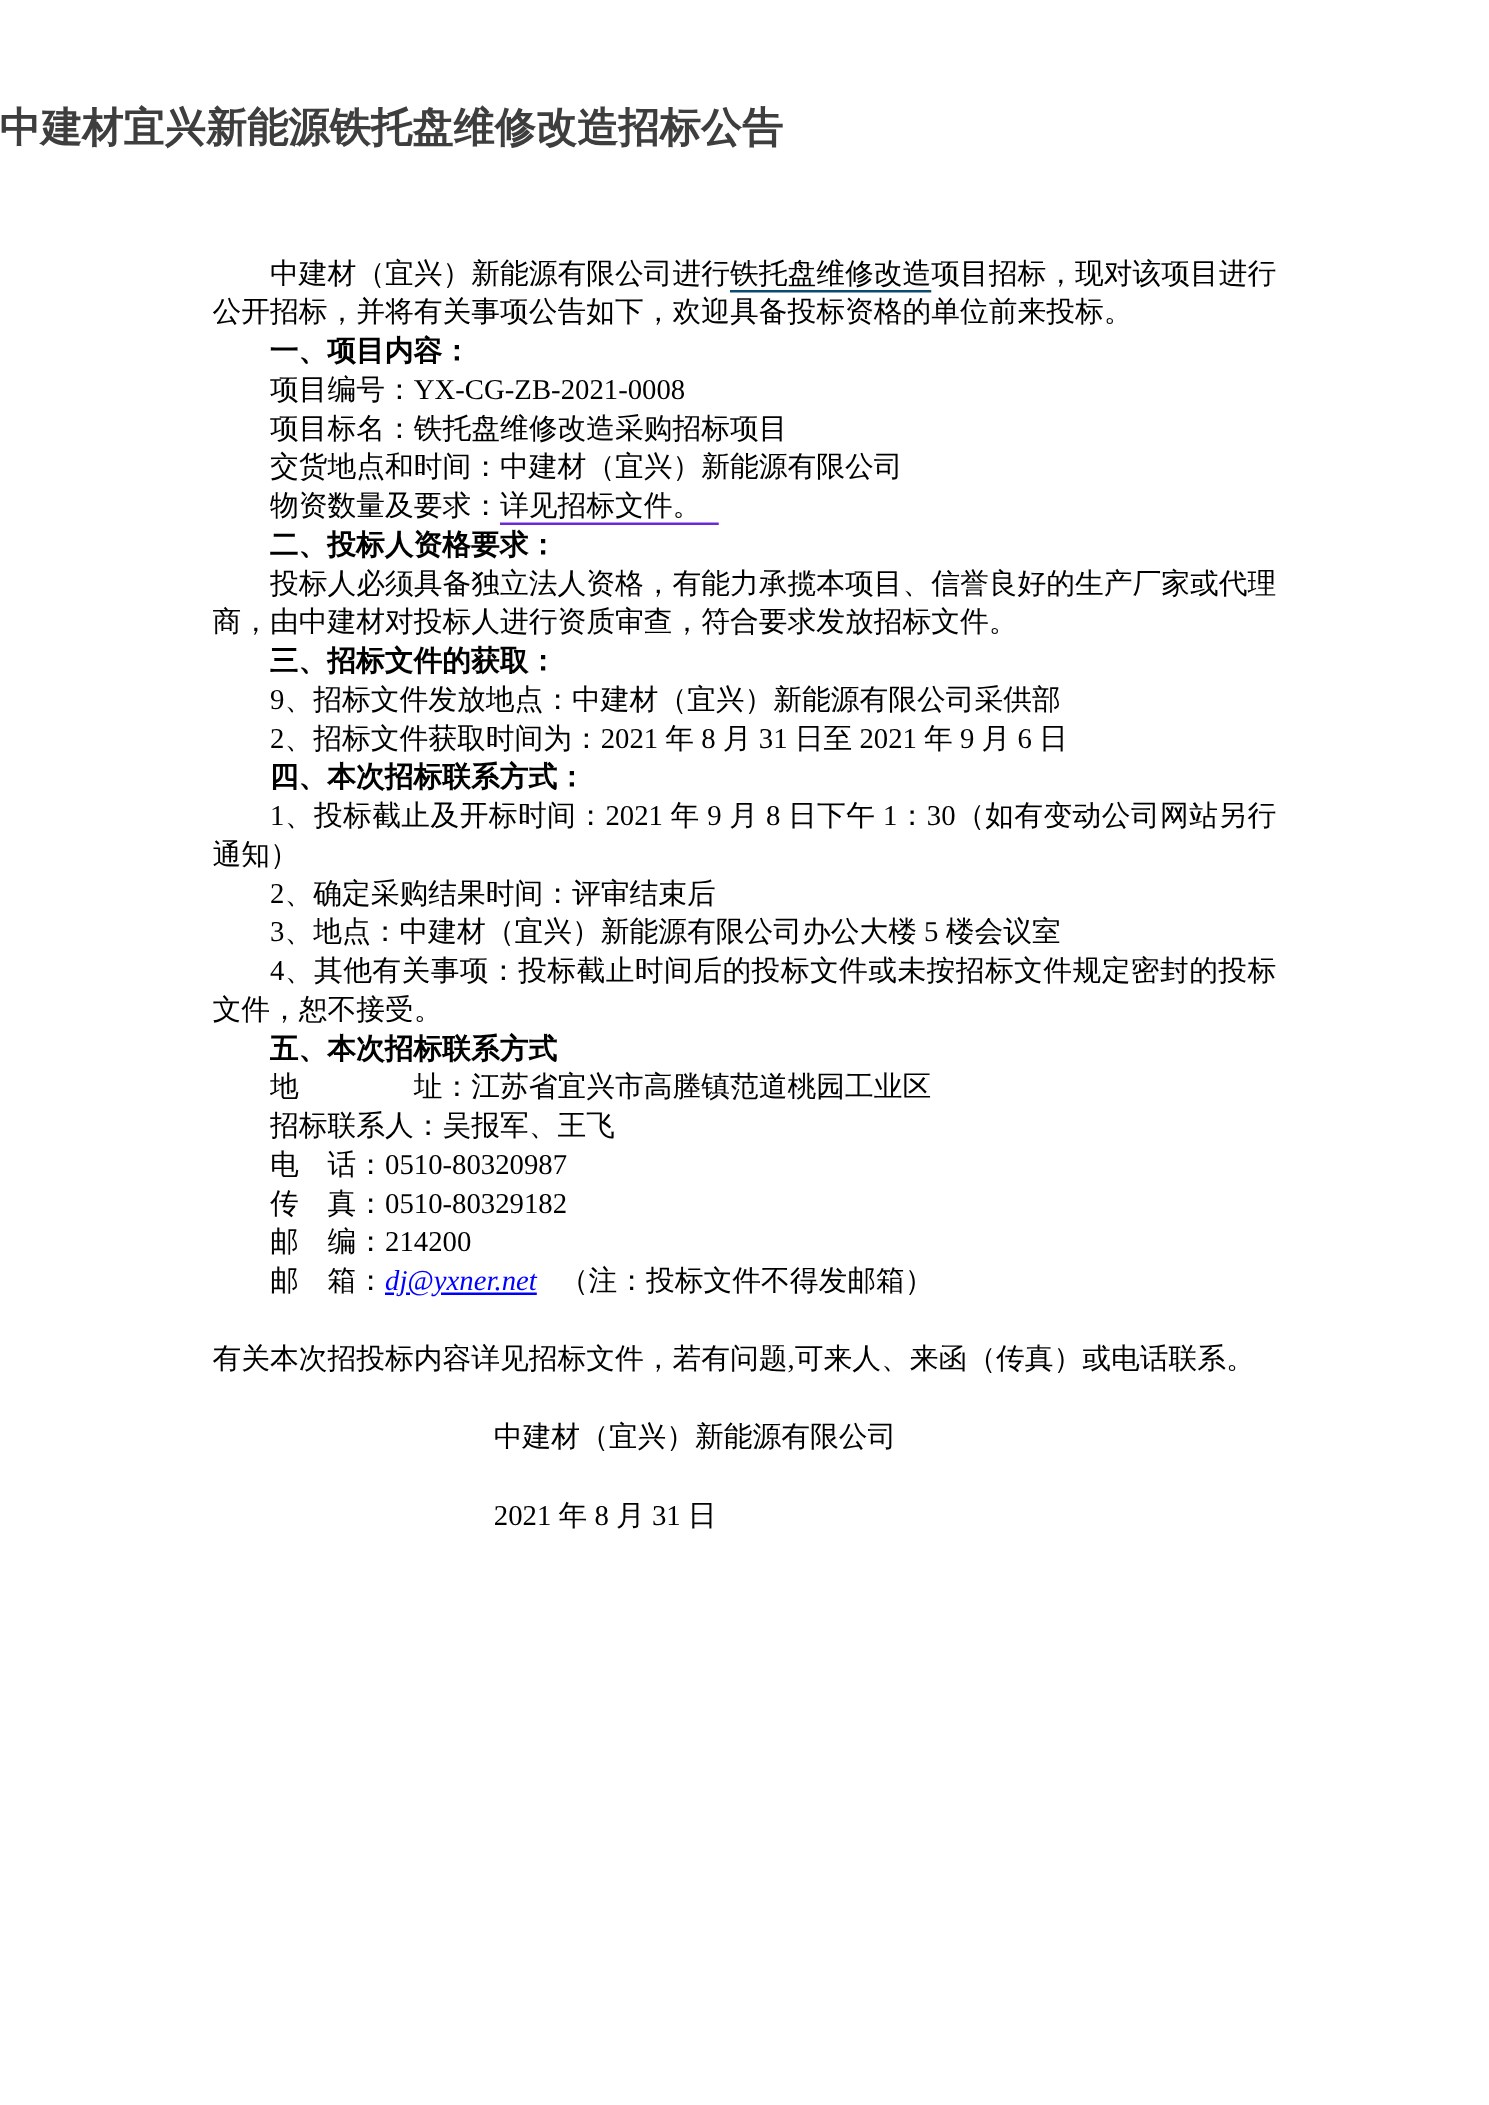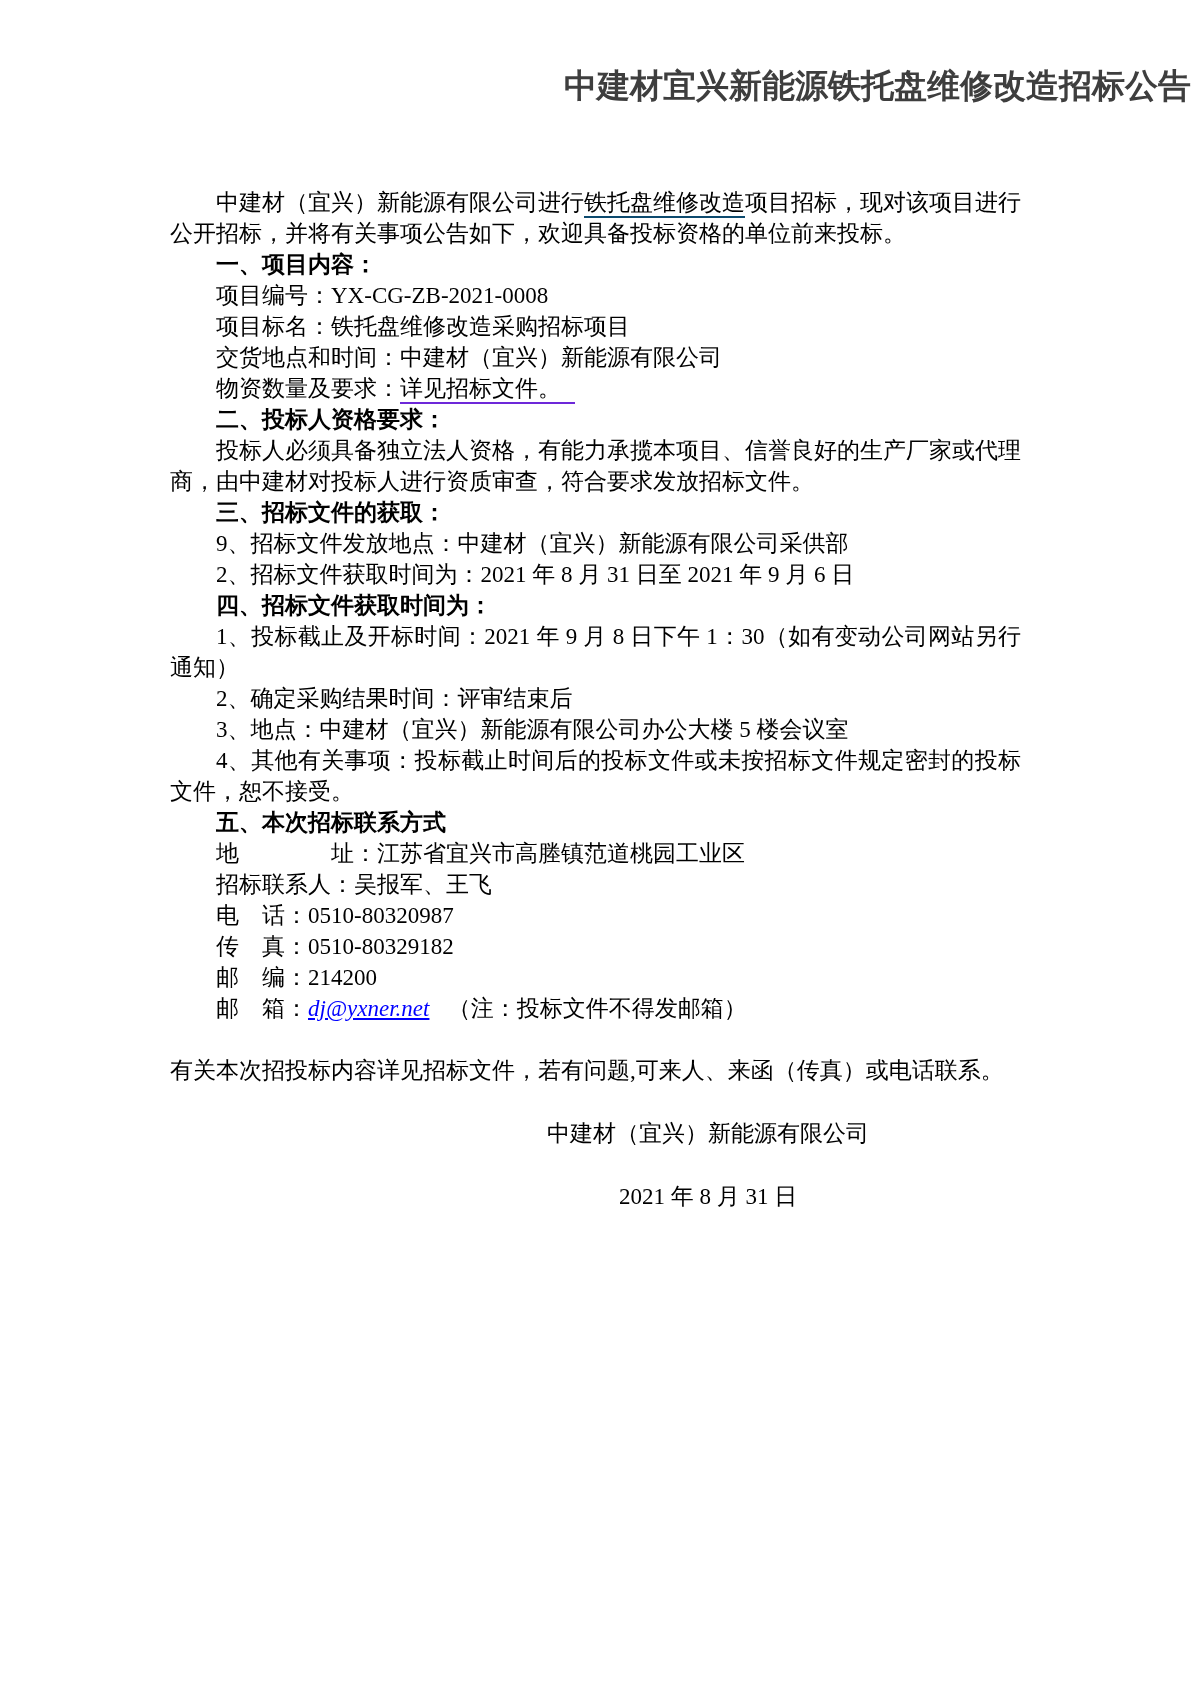--- a/index.html
+++ b/index.html
@@ -10,22 +10,22 @@
     color: #000000;
   }
   .page {
     position: relative;
     width: 1191px;
     height: 1684px;
     background: #ffffff;
     overflow: hidden;
   }
   .doc-title {
-    padding-top: 64px;
-    text-align: right;
+    padding-top: 80px;
+    text-align: left;
     font-family: "Liberation Sans", "DejaVu Sans", sans-serif;
     font-weight: bold;
     font-size: 33px;
     color: #3e3e3e;
   }
   .content {
     margin: 78px 170px 0 170px;
     font-size: 23px;
     line-height: 31px;
   }
@@ -49,21 +49,21 @@
   a.email-link {
     color: #0000ff;
     text-decoration: underline;
     cursor: pointer;
     font-style: italic;
   }
   .email-note { margin-left: 0.8em; }
   .closing-para { margin-top: 31px; text-align: justify; }
   .sig-line {
     margin-top: 32px;
-    text-align: center;
+    text-align: left;
     padding-left: 225px;
   }
 </style>
 </head>
 <body>
 
 <div class="page">
 
   <h1 class="doc-title">中建材宜兴新能源铁托盘维修改造招标公告</h1>
 
@@ -84,21 +84,21 @@
     <p class="heading">二、投标人资格要求：</p>
 
     <p class="para indent">投标人必须具备独立法人资格，有能力承揽本项目、信誉良好的生产厂家或代理商，由中建材对投标人进行资质审查，符合要求发放招标文件。</p>
 
     <p class="heading">三、招标文件的获取：</p>
 
     <p class="para indent">9、招标文件发放地点：中建材（宜兴）新能源有限公司采供部</p>
 
     <p class="para indent">2、招标文件获取时间为：2021 年 8 月 31 日至 2021 年 9 月 6 日</p>
 
-    <p class="heading">四、招标文件获取时间为：</p>
+    <p class="heading">四、本次招标联系方式：</p>
 
     <p class="para indent">1、投标截止及开标时间：2021 年 9 月 8 日下午 1：30（如有变动公司网站另行通知）</p>
 
     <p class="para indent">2、确定采购结果时间：评审结束后</p>
 
     <p class="para indent">3、地点：中建材（宜兴）新能源有限公司办公大楼 5 楼会议室</p>
 
     <p class="para indent">4、其他有关事项：投标截止时间后的投标文件或未按招标文件规定密封的投标文件，恕不接受。</p>
 
     <p class="heading">五、本次招标联系方式</p>

